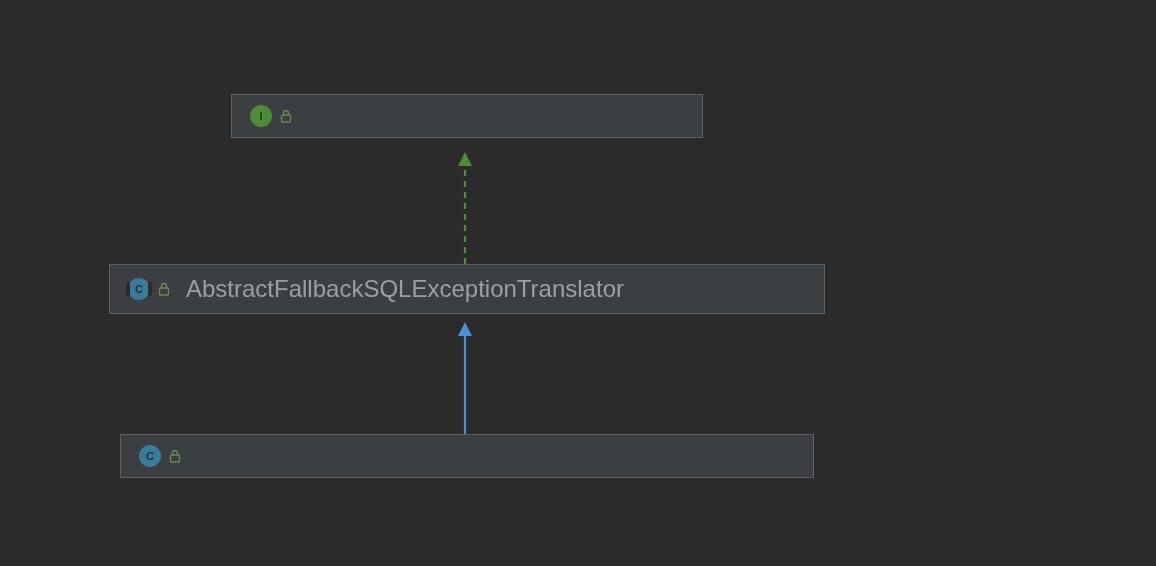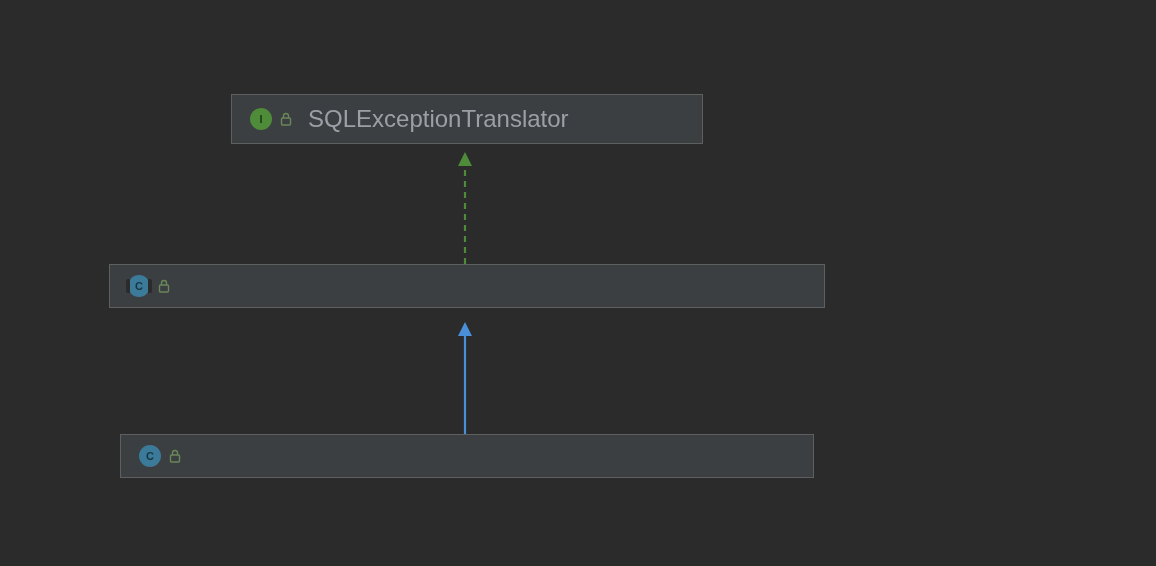--- a/index.html
+++ b/index.html
@@ -88,28 +88,28 @@
 </head>
 <body>
 
 <div id="canvas">
     <div class="node" style="left: 231px; top: 94px; width: 472px;">
       <span class="type-icon interface">I</span>
       <span class="lock-icon"><svg viewBox="0 0 12 14" width="12" height="14">
     <rect x="1.5" y="6" width="9" height="7" rx="1" fill="none" stroke="#6a8759" stroke-width="1.4"></rect>
     <path d="M3.5 6 V4 a2.5 2.5 0 0 1 5 0 V6" fill="none" stroke="#6a8759" stroke-width="1.4"></path>
   </svg></span>
-      <span class="class-name">SQLExceptionTranslator</span>
     </div>
     <div class="node" style="left: 109px; top: 264px; width: 716px;">
       <span class="type-icon abstract-class">C</span>
       <span class="lock-icon"><svg viewBox="0 0 12 14" width="12" height="14">
     <rect x="1.5" y="6" width="9" height="7" rx="1" fill="none" stroke="#6a8759" stroke-width="1.4"></rect>
     <path d="M3.5 6 V4 a2.5 2.5 0 0 1 5 0 V6" fill="none" stroke="#6a8759" stroke-width="1.4"></path>
   </svg></span>
+      <span class="class-name">AbstractFallbackSQLExceptionTranslator</span>
     </div>
     <div class="node" style="left: 120px; top: 434px; width: 694px;">
       <span class="type-icon class">C</span>
       <span class="lock-icon"><svg viewBox="0 0 12 14" width="12" height="14">
     <rect x="1.5" y="6" width="9" height="7" rx="1" fill="none" stroke="#6a8759" stroke-width="1.4"></rect>
     <path d="M3.5 6 V4 a2.5 2.5 0 0 1 5 0 V6" fill="none" stroke="#6a8759" stroke-width="1.4"></path>
   </svg></span>
     </div>
     <svg class="connector" width="20" height="112" style="left: 455px; top: 152px;">
     <line x1="10" y1="112" x2="10" y2="14" stroke="#4e8c3a" stroke-width="2.2" stroke-dasharray="6 5"></line>

